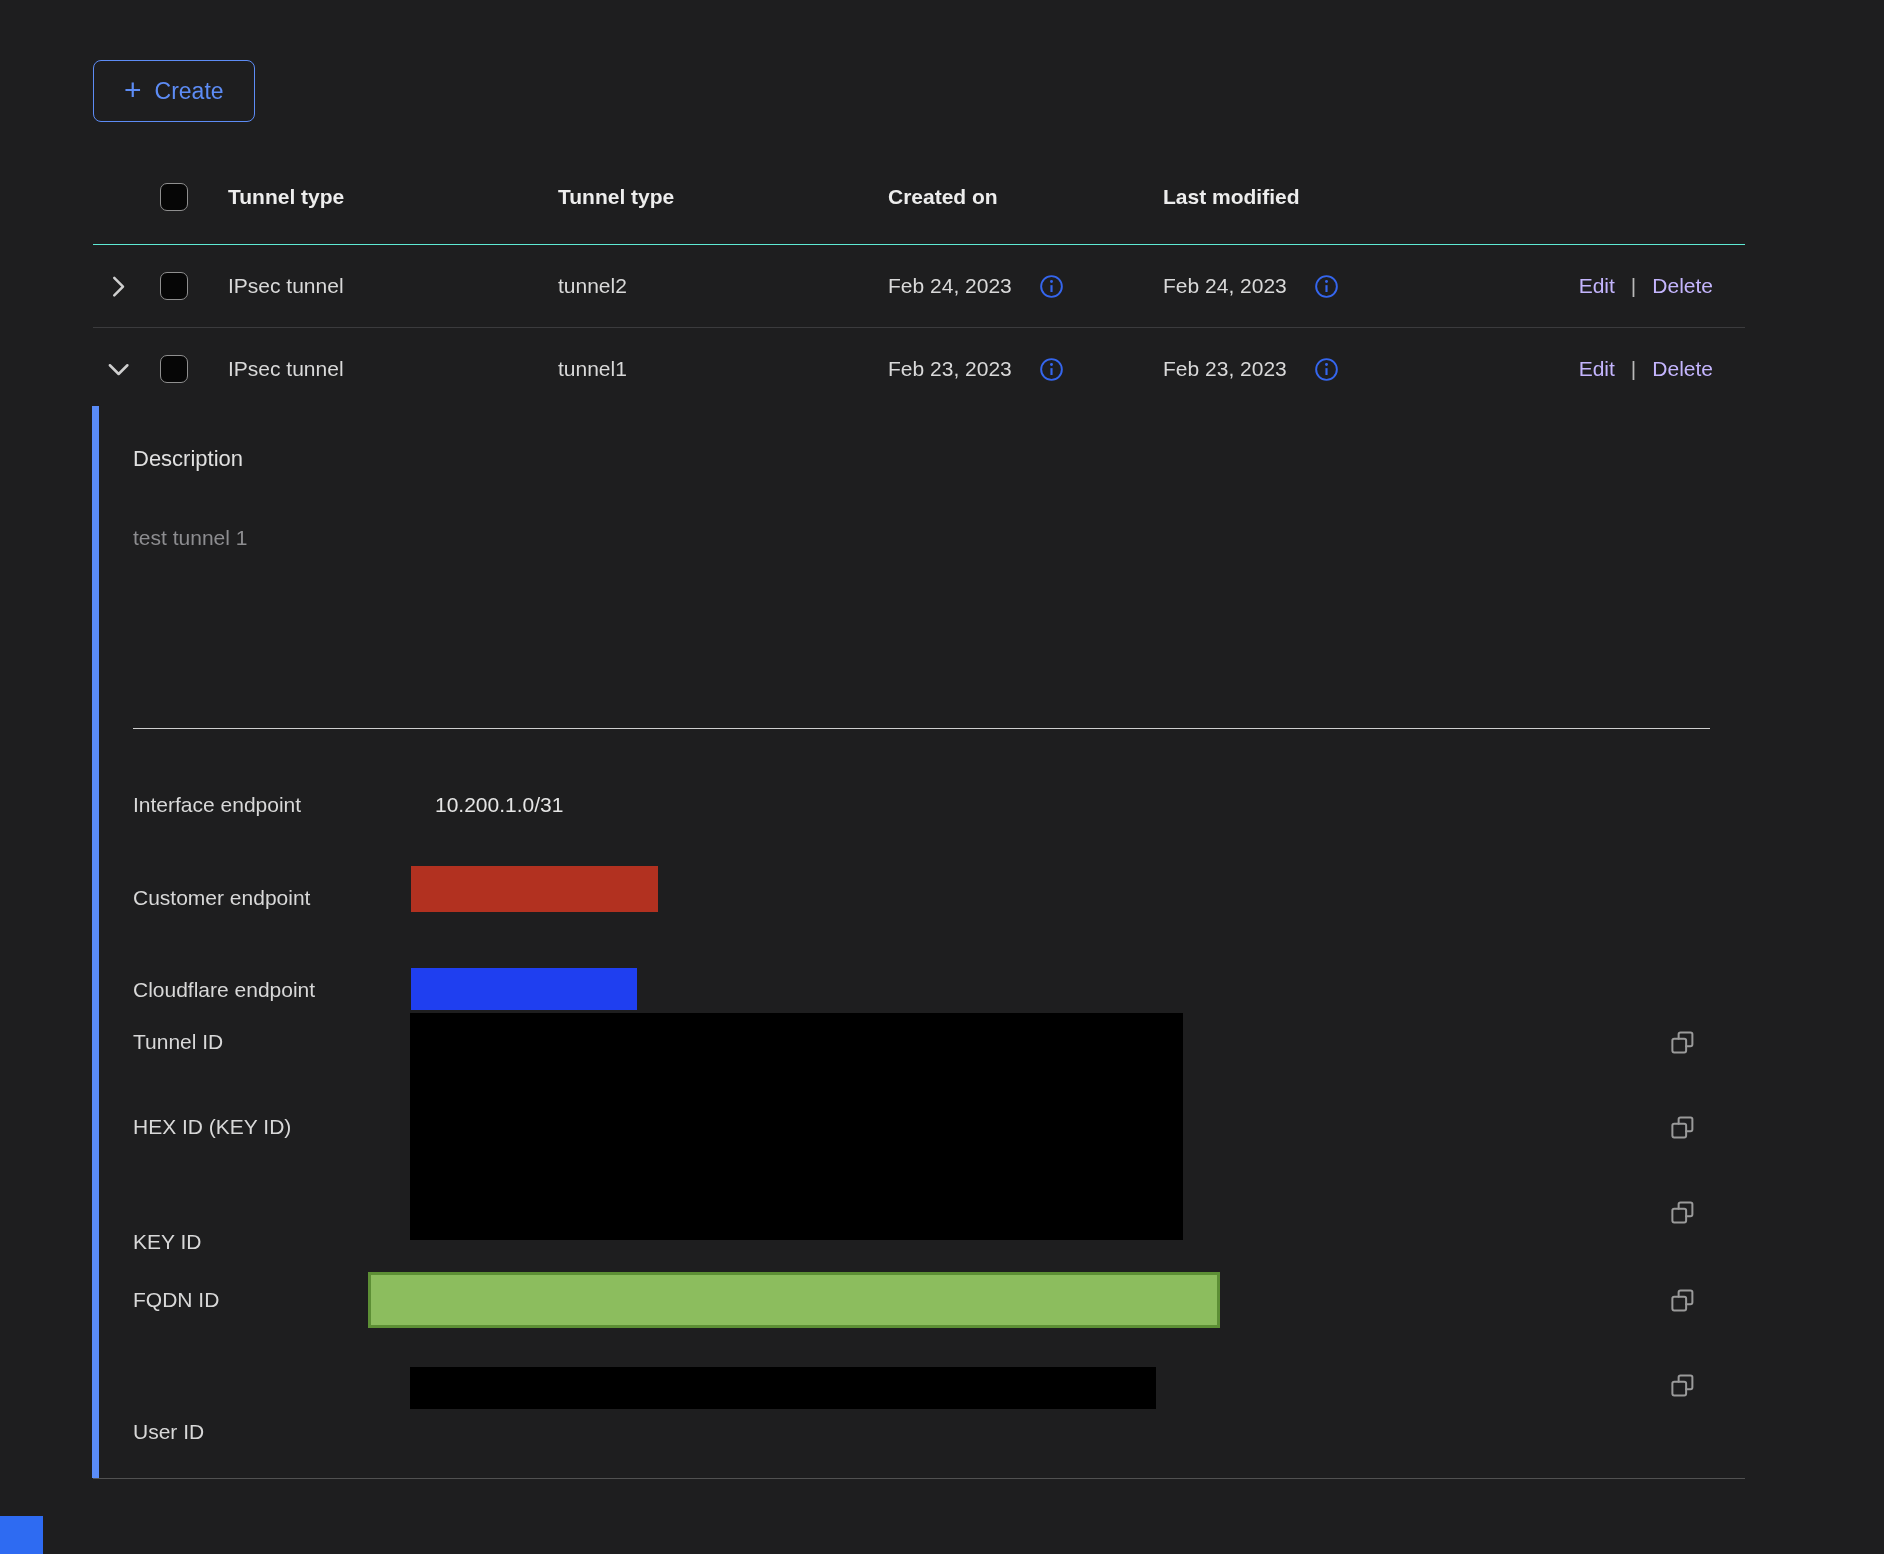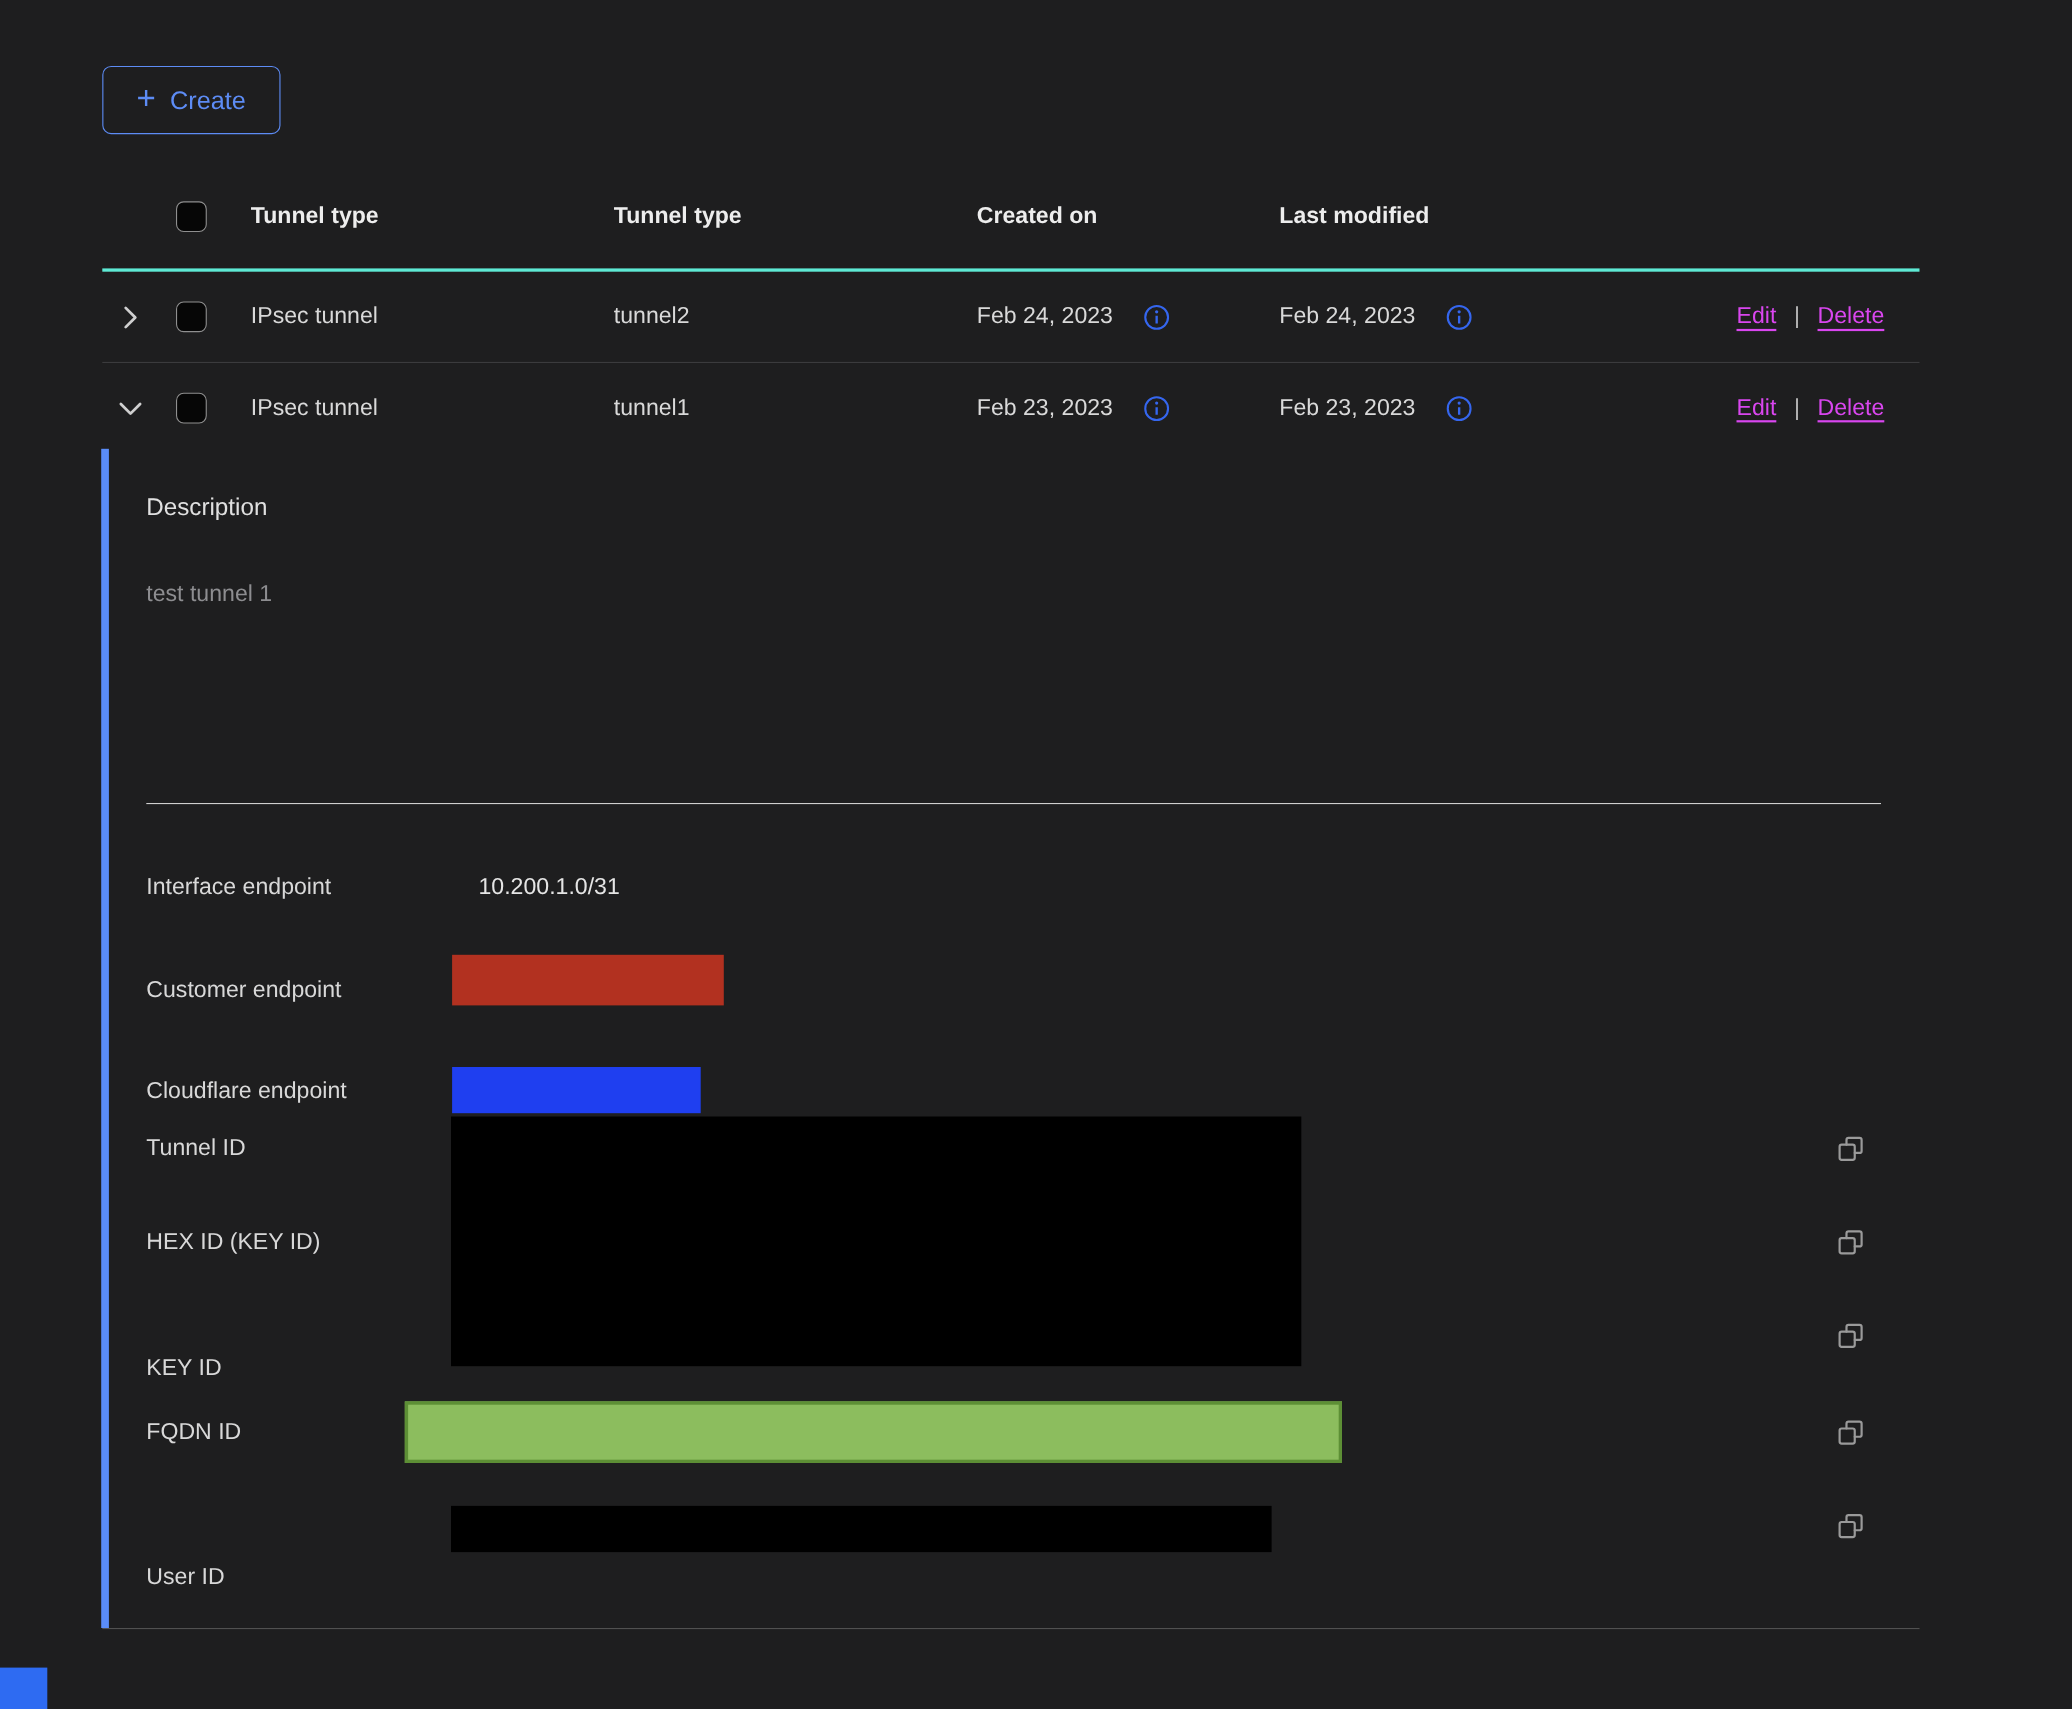--- a/index.html
+++ b/index.html
@@ -18,40 +18,40 @@
     display: inline-flex; align-items: center; gap: 13px;
     margin: 60px 0 0 93px; height: 62px; padding: 0 30px;
     background: transparent; border: 1px solid #5d8cf5; border-radius: 8px;
     color: #5d8cf5; font-size: 23px; font-family: inherit; cursor: pointer;
   }
   .create-btn .plus { font-size: 30px; font-weight: 300; line-height: 1; margin-top: -2px; }
 
   
   .table { margin: 28px 0 0 93px; width: 1652px; font-size: 21px; }
   .row { display: flex; align-items: center; }
-  .thead { height: 94px; border-bottom: 3px solid #5eead4; }
+  .thead { height: 94px; border-bottom: 1px solid #5eead4; }
   .body-row { height: 82px; border-bottom: 1px solid #3b3b3d; justify-content: space-between; }
   .body-row.expanded { border-bottom: none; }
   .cell { display: flex; align-items: center; }
   .c-exp { width: 67px; padding-left: 10px; box-sizing: border-box; }
   .c-check { width: 68px; }
   .c-type { width: 330px; }
   .c-name { width: 330px; }
   .c-created { width: 275px; gap: 26px; }
   .c-modified { width: 377px; gap: 26px; }
   .c-actions { flex: 1; justify-content: flex-end; padding-right: 32px; gap: 16px; }
   .th { font-weight: 700; color: #ededed; }
   .checkbox {
     width: 26px; height: 26px; border: 1.5px solid #8f8f8f;
     border-radius: 7px; background: #060606; cursor: pointer;
   }
   .chev { display: inline-flex; cursor: pointer; }
   .chev svg { display: block; }
   .info { display: inline-flex; cursor: pointer; }
-  .link { color: #d946ef; text-decoration: underline; text-underline-offset: 5px; cursor: pointer; }
+  .link { color: #c4b5fd; text-underline-offset: 5px; cursor: pointer; }
   .sep { color: #b9b9b9; }
 
   
   .detail { position: relative; height: 1068px; border-bottom: 1px solid #515151; font-size: 21px; padding-left: 38px; }
   .detail::before {
     content: ""; position: absolute; left: -1px; top: -4px; width: 7px;
     height: calc(100% + 4px); background: #5a8cf8;
   }
   .d-abs { position: absolute; }
   .d-desc-label { left: 40px; top: 36px; font-weight: 500; color: #e0e0e0; font-size: 22px; }

